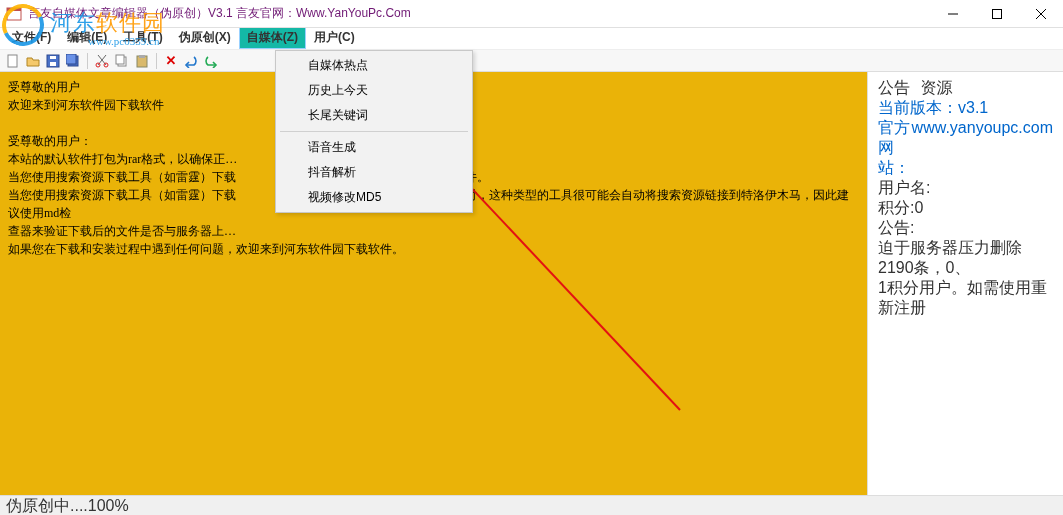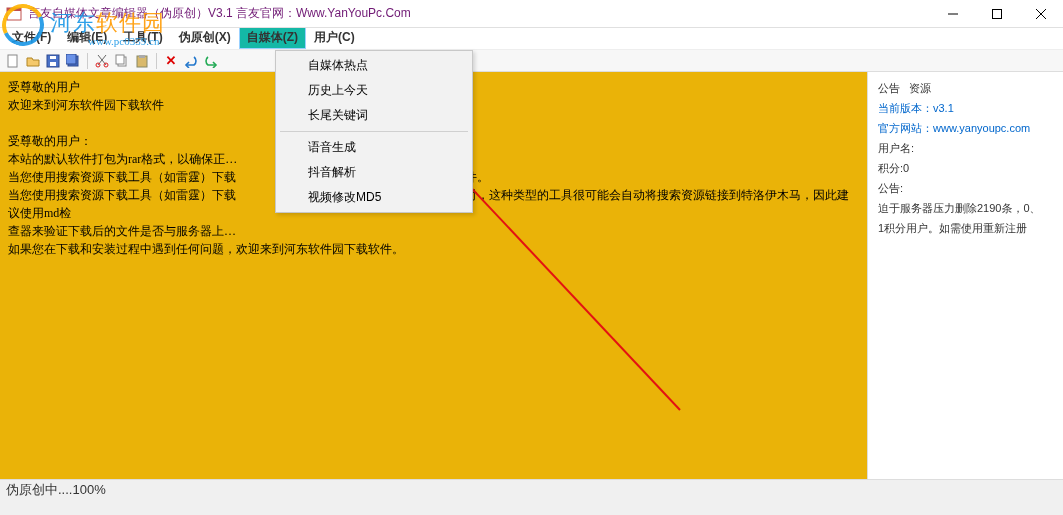--- a/index.html
+++ b/index.html
@@ -16,27 +16,27 @@
 .menubar .menu-item.hl { background: #14b8a6; border: 1px solid #99d1ff; padding: 2px 7px; margin-top: 46px; }
 
 .toolbar { height: 22px; background: #f7f7f7; display: flex; align-items: center; padding-left: 4px; gap:2px; border-bottom:1px solid #ddd;}
 .toolbar .tbtn { width: 18px; height: 18px; display: inline-flex; align-items: center; justify-content: center; font-size:13px; }
 .tb-sep { width:1px; height:16px; background:#ccc; margin:0 3px;}
 
 .main { display: flex; height: calc(100% - 28px - 22px - 22px - 20px); }
 .editor { flex: 1; padding: 6px 8px; font-size: 12px; line-height: 18px; color: #000; overflow: auto; border-right:1px solid #ddd; position:relative; background:#eab308;}
 .editor p { margin-bottom: 0; font-family: SimSun, serif; }
 
-.sidepanel { width: 195px; padding: 6px 10px; font-size: 11px; color: #333; line-height: 20px; }
+.sidepanel { width: 195px; padding: 6px 10px; font-size: 16px; color: #333; line-height: 20px; }
 .sidepanel .tabhead span { margin-right: 6px; }
 .sidepanel .link { color: #0066cc; }
 .sidepanel .row { display: flex; }
 .sidepanel .row .lbl { color:#333; }
 
-.statusbar { position:absolute; left:0; right:0; bottom:0; height: 36px; background: #f0f0f0; border-top: 1px solid #ddd; padding-left: 6px; font-size: 13px; line-height: 20px; color: #333; }
+.statusbar { position:absolute; left:0; right:0; bottom:0; height: 20px; background: #f0f0f0; border-top: 1px solid #ddd; padding-left: 6px; font-size: 16px; line-height: 20px; color: #333; }
 
 .dropdown { position: absolute; left: 227px; top: 50px; width: 198px; background: #f2f2f2; border: 1px solid #c8c8c8; box-shadow: 2px 2px 4px rgba(0,0,0,0.15); z-index: 20; padding:2px;margin-left:48px;}
 .dropdown .dd-item { padding: 4px 8px 4px 30px; font-size: 12px; color: #000; cursor: default; }
 .dropdown .dd-sep { height: 1px; background: #d0d0d0; margin: 3px 2px; }
 
 .watermark { position: absolute; left: 2px; top: 4px; z-index: 5; opacity: 0.9; pointer-events:none; font-family:"Microsoft YaHei";}
 .watermark .wm1 { color:#ff9a00; font-size:22px; font-weight:normal; letter-spacing:1px;}
 .watermark .wm1 .blue{ color:#1996e6;}
 .watermark .wm2 { color:#1996e6; font-size:11px; margin-top:-3px; padding-left:38px;}
 .wm-circle { width:42px; height:42px; position:absolute; left:0; top:0; border:4px solid #ffb400; border-right-color:#1996e6; border-bottom-color:#1996e6; border-radius:50%; transform:rotate(20deg);}

